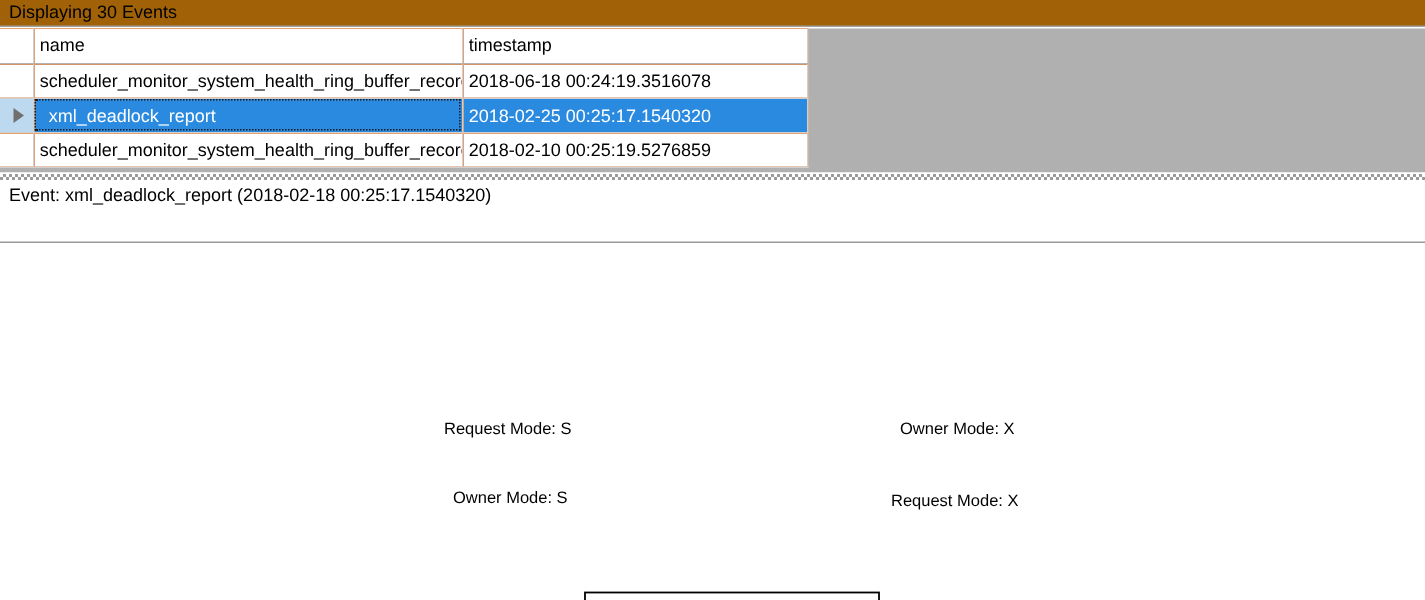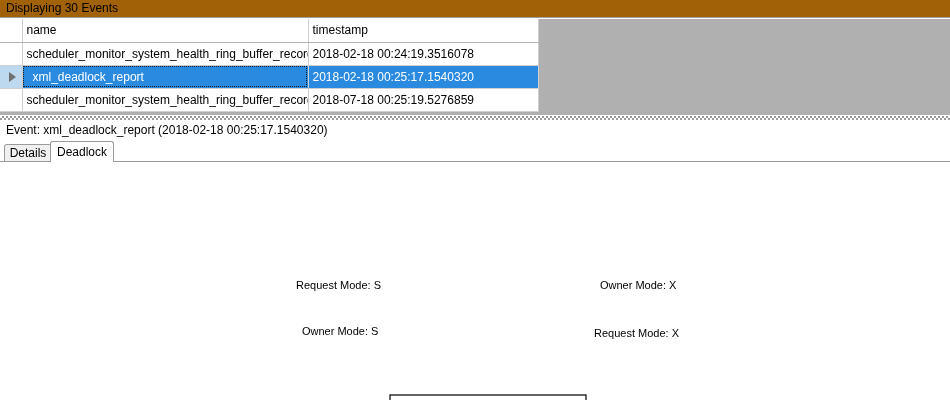--- a/index.html
+++ b/index.html
@@ -178,46 +178,42 @@
         <tr>
           <th class="c-hdr-sel"></th>
           <th>name</th>
           <th>timestamp</th>
         </tr>
       </thead>
       <tbody>
         <tr>
           <td class="cell-sel"></td>
           <td class="cell-data cell-name">scheduler_monitor_system_health_ring_buffer_recorded</td>
-          <td class="cell-data cell-time">2018-02-18 00:24:19.3516078</td>
+          <td class="cell-data cell-time">2018-06-18 00:24:19.3516078</td>
         </tr>
         <tr class="row-selected">
           <td class="cell-sel">
             <span class="sel-arrow"></span>
           </td>
           <td class="cell-data cell-name">xml_deadlock_report</td>
-          <td class="cell-data cell-time">2018-02-18 00:25:17.1540320</td>
+          <td class="cell-data cell-time">2018-02-25 00:25:17.1540320</td>
         </tr>
         <tr>
           <td class="cell-sel"></td>
           <td class="cell-data cell-name">scheduler_monitor_system_health_ring_buffer_recorded</td>
-          <td class="cell-data cell-time">2018-07-18 00:25:19.5276859</td>
+          <td class="cell-data cell-time">2018-02-10 00:25:19.5276859</td>
         </tr>
       </tbody>
     </table>
   </div>
 
   <div class="splitter"></div>
 
   <div class="event-header">Event: xml_deadlock_report (2018-02-18 00:25:17.1540320)</div>
 
-  <div class="tabstrip">
-    <div class="tab inactive">Details</div>
-    <div class="tab active">Deadlock</div>
-  </div>
 
   <div class="deadlock-pane">
     <svg width="950" height="238" viewBox="0 0 950 238">
 
       <defs>
         <marker id="arrowGray" markerWidth="9" markerHeight="7" refX="8" refY="3.5" orient="auto" markerUnits="userSpaceOnUse">
           <path d="M0,0 L9,3.5 L0,7 z" fill="#8c8c8c"></path>
         </marker>
       </defs>
 

